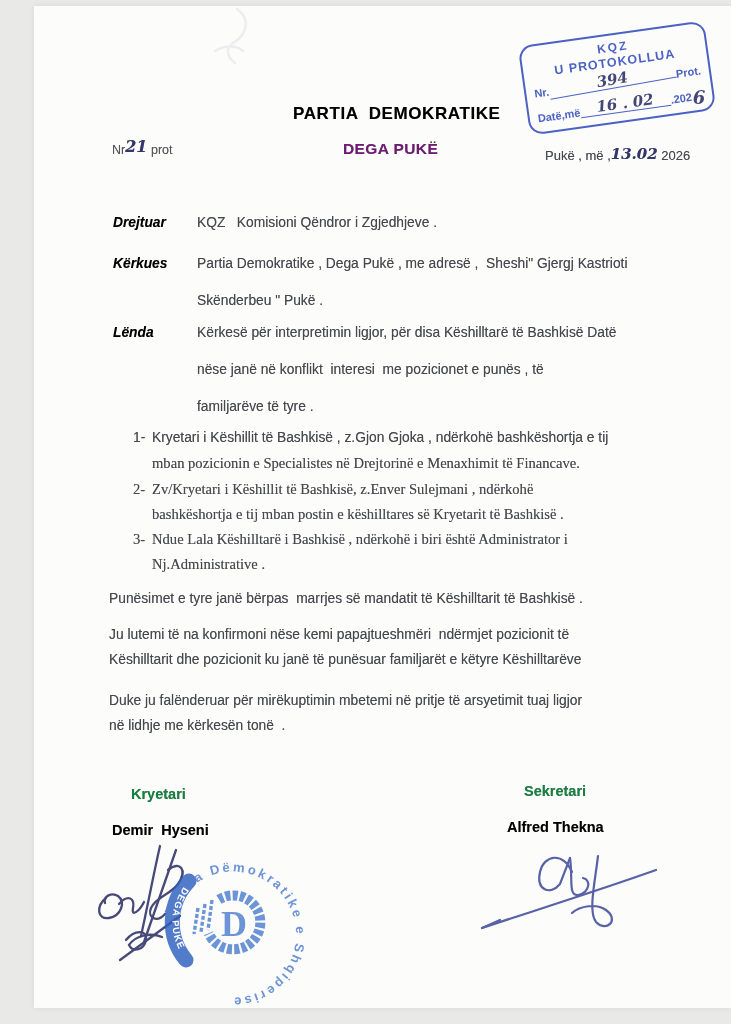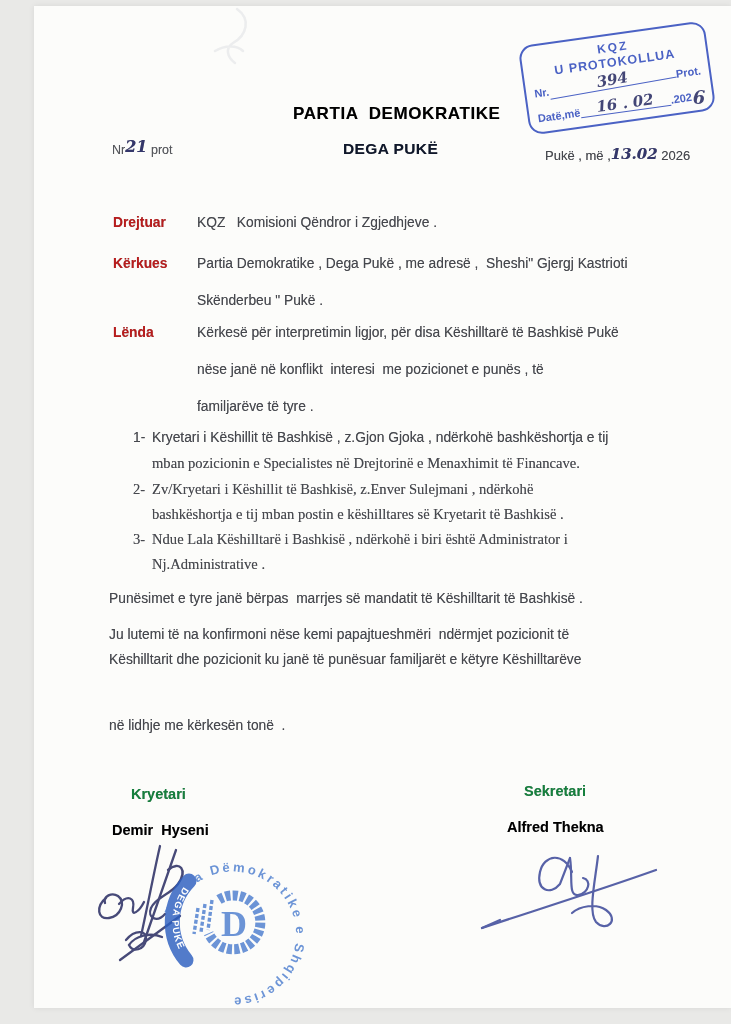--- a/index.html
+++ b/index.html
@@ -12,24 +12,24 @@
     --paper:#fcfcfa;
     --backdrop:#e9e9e7;
   }
   html,body{margin:0;padding:0;}
   body{background:#dcdcda;font-family:"Liberation Sans",sans-serif;}
   .canvas{position:relative;width:731px;height:1024px;background:var(--backdrop);overflow:hidden;}
   .page{position:absolute;left:34px;top:6px;width:697px;height:1002px;background:var(--paper);
         box-shadow:0 0 6px rgba(0,0,0,.08);}
   .line{position:absolute;white-space:pre;font-size:13.8px;line-height:1.2;color:var(--text);
         text-shadow:0 0 .4px rgba(70,70,75,.55);}
-  .label{font-weight:700;color:#b91c1c;}
+  .label{font-weight:700;color:#000000;font-style:italic;}
   .serif{font-family:"Liberation Serif",serif;font-size:14.6px;}
   .title{font-weight:700;font-size:17px;letter-spacing:.6px;color:#000000;}
-  .branch{font-weight:700;font-size:15.5px;letter-spacing:.4px;color:#0f172a;}
+  .branch{font-weight:700;font-size:15.5px;letter-spacing:.4px;color:#701a75;}
   .small{font-size:12.5px;color:#55575c;}
   .hand{font-family:"DejaVu Serif",serif;font-style:italic;font-weight:700;color:var(--ink-dark);}
   .sig-title{font-weight:700;font-size:14.5px;color:#15803d;}
   .sig-name{font-weight:700;font-size:14.5px;color:#000000;}
   
   .kqz{position:absolute;left:523px;top:33px;width:168px;padding:5px 8px 8px 8px;
        border:2.5px solid var(--stamp-blue);border-radius:14px;transform:rotate(-8deg);
        color:var(--stamp-blue);font-size:11px;opacity:.92;}
   .kqz .r1{text-align:center;font-weight:700;font-size:12px;letter-spacing:2px;}
   .kqz .r2{text-align:center;font-weight:700;font-size:12.5px;letter-spacing:1px;margin-top:1px;}
@@ -71,39 +71,40 @@
   <div class="line" style="left:545px;top:146px;font-size:13px;"><span>Pukë , më ,</span><span class="hand" style="font-size:15px;position:relative;top:-1px;">13.02</span><span> 2026</span></div>
 
   <div class="line label" style="left:113px;top:215px;">Drejtuar</div>
   <div class="line" style="left:197px;top:215px;">KQZ   Komisioni Qëndror i Zgjedhjeve .</div>
 
   <div class="line label" style="left:113px;top:256px;text-align:right;">Kërkues</div>
   <div class="line" style="left:197px;top:256px;">Partia Demokratike , Dega Pukë , me adresë ,  Sheshi" Gjergj Kastrioti</div>
   <div class="line" style="left:197px;top:293px;">Skënderbeu " Pukë .</div>
 
   <div class="line label" style="left:113px;top:325px;">Lënda</div>
-  <div class="line" style="left:197px;top:325px;">Kërkesë për interpretimin ligjor, për disa Këshilltarë të Bashkisë Pukë</div>
+  <div class="line" style="left:197px;top:325px;">Kërkesë për interpretimin ligjor, për disa Këshilltarë të Bashkisë Datë</div>
   <div class="line" style="left:197px;top:362px;">nëse janë në konflikt  interesi  me pozicionet e punës , të</div>
   <div class="line" style="left:197px;top:399px;">familjarëve të tyre .</div>
 
   <div class="line" style="left:133px;top:430px;">1-</div>
   <div class="line" style="left:152px;top:430px;">Kryetari i Këshillit të Bashkisë , z.Gjon Gjoka , ndërkohë bashkëshortja e tij</div>
   <div class="line serif" style="left:152px;top:455px;">mban pozicionin e Specialistes në Drejtorinë e Menaxhimit të Financave.</div>
 
   <div class="line serif" style="left:133px;top:481px;">2-</div>
   <div class="line serif" style="left:152px;top:481px;">Zv/Kryetari i Këshillit të Bashkisë, z.Enver Sulejmani , ndërkohë</div>
   <div class="line serif" style="left:152px;top:506px;">bashkëshortja e tij mban postin e këshilltares së Kryetarit të Bashkisë .</div>
 
   <div class="line serif" style="left:133px;top:531px;">3-</div>
   <div class="line serif" style="left:152px;top:531px;">Ndue Lala Këshilltarë i Bashkisë , ndërkohë i biri është Administrator i</div>
   <div class="line serif" style="left:152px;top:556px;">Nj.Administrative .</div>
 
   <div class="line" style="left:109px;top:591px;">Punësimet e tyre janë bërpas  marrjes së mandatit të Këshilltarit të Bashkisë .</div>
   <div class="line" style="left:109px;top:627px;">Ju lutemi të na konfirmoni nëse kemi papajtueshmëri  ndërmjet pozicionit të</div>
   <div class="line" style="left:109px;top:652px;">Këshilltarit dhe pozicionit ku janë të punësuar familjarët e këtyre Këshilltarëve</div>
+  <div class="line" style="left:109px;top:693px;">Duke ju falënderuar për mirëkuptimin mbetemi në pritje të arsyetimit tuaj ligjor</div>
   <div class="line" style="left:109px;top:718px;">në lidhje me kërkesën tonë  .</div>
 
   <div class="line sig-title" style="left:131px;top:786px;">Kryetari</div>
   <div class="line sig-title" style="left:524px;top:783px;">Sekretari</div>
   <div class="line sig-name" style="left:112px;top:822px;">Demir  Hyseni</div>
   <div class="line sig-name" style="left:507px;top:819px;">Alfred Thekna</div>
 
   <svg style="left:88px;top:842px;" width="140" height="130" viewBox="0 0 140 130">
     <g fill="none" stroke="var(--ink-dark)" stroke-width="2.3" stroke-linecap="round" opacity=".9">
       <path d="M18,56 C8,64 9,78 21,76 C33,74 38,60 30,54 C24,50 15,54 17,61"></path>

